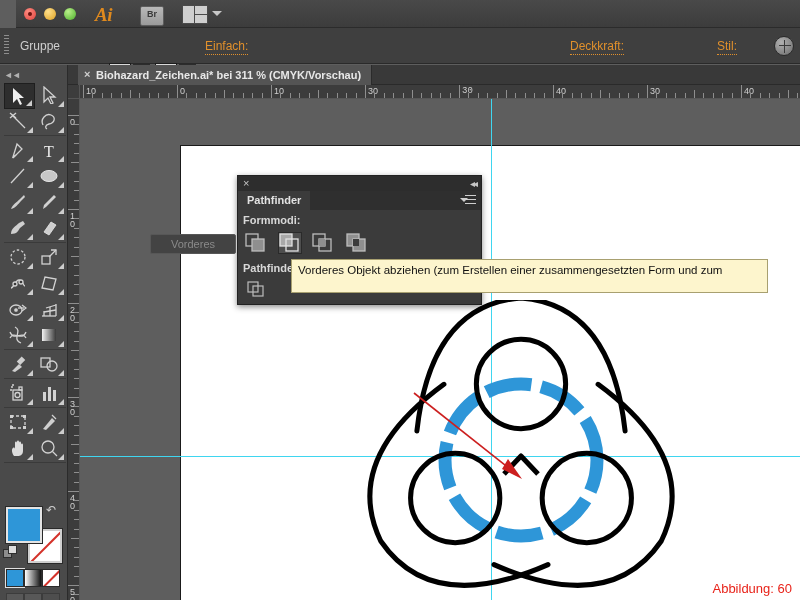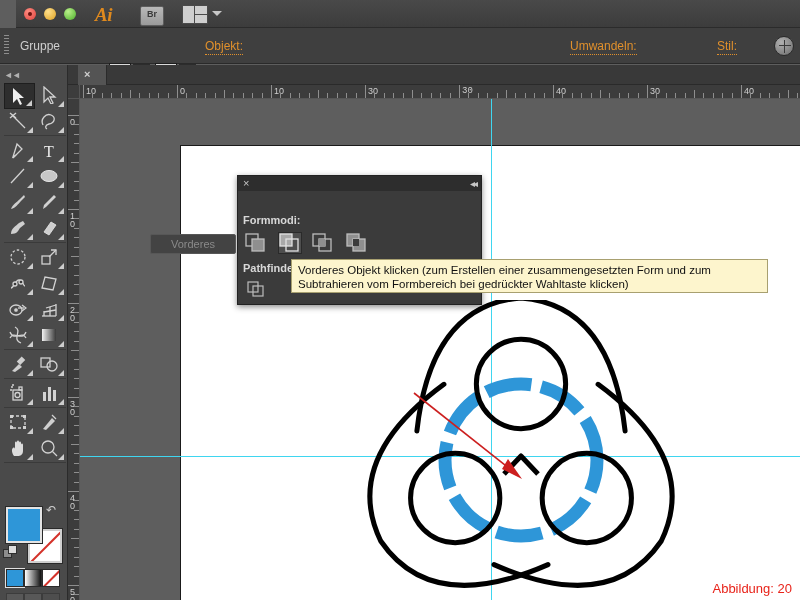--- a/index.html
+++ b/index.html
@@ -325,58 +325,59 @@
       <div class="caret-down" style="left:4px; top:7px;"></div>
     </div>
 
     <div class="swatch-box" style="left:156px; top:36px; width:20px; height:20px; background:#fff; border:1px solid #d9d9d9; outline:1px solid #1d1d1d;">
       <div class="slash"></div>
     </div>
     <div class="dd-btn" style="left:179px; top:36px; width:17px; height:20px;">
       <div class="caret-down" style="left:4px; top:7px;"></div>
     </div>
 
-    <div class="cb-label orange" style="left:205px;">Objekt:</div>
+    <div class="cb-label orange" style="left:205px;">Einfach:</div>
 
     <div class="spinner" style="left:243px; top:37px; height:19px;">
       <div class="up"></div>
         <div class="dn"></div>
     </div>
     <div class="field" style="left:256px; top:37px; width:60px; height:19px;"></div>
     <div class="dd-btn" style="left:316px; top:37px; width:16px; height:19px;">
       <div class="caret-down" style="left:4px; top:7px;"></div>
     </div>
 
     <div class="field" style="left:340px; top:37px; width:90px; height:19px; background:#7c7c7c;"></div>
     <div class="dd-btn" style="left:430px; top:37px; width:16px; height:19px;">
       <div class="caret-down" style="left:4px; top:7px;"></div>
     </div>
 
     <div class="profile-field" style="left:455px; top:37px; width:90px; height:19px;">Einfach</div>
     <div class="dd-btn" style="left:545px; top:37px; width:16px; height:19px;">
       <div class="caret-down" style="left:4px; top:7px;"></div>
     </div>
 
-    <div class="cb-label orange" style="left:570px;">Umwandeln:</div>
+    <div class="cb-label orange" style="left:570px;">Deckkraft:</div>
     <div class="field" style="left:640px; top:37px; width:53px; height:19px; line-height:18px;">100%</div>
     <div class="dd-btn" style="left:693px; top:37px; width:16px; height:19px;">
       <div class="caret-down" style="left:4px; top:7px;"></div>
     </div>
 
     <div class="cb-label orange" style="left:717px;">Stil:</div>
     <div class="swatch-box" style="left:733px; top:37px; width:21px; height:19px; background:#ECECEC;"></div>
     <div class="dd-btn" style="left:754px; top:37px; width:16px; height:19px;">
       <div class="caret-down" style="left:4px; top:7px;"></div>
     </div>
     <div class="globe-btn"></div>
   </div>
 
   <div class="tabbar">
     <div class="doc-tab">
       <span class="tab-close">×</span>
+      <span>Biohazard_Zeichen.ai* bei 311 % (CMYK/Vorschau)</span>
     </div>
   </div>
 
   <div class="ruler-corner"></div>
   <div class="ruler-h" id="rh">
       <div class="tick major" style="left: 3px;"></div>
       <div class="rlabel" style="left: 6px;">10</div>
       <div class="tick" style="left: 12px;"></div>
       <div class="tick" style="left: 22px;"></div>
       <div class="tick" style="left: 31px;"></div>
@@ -542,21 +543,21 @@
           <path d="M 153 174 L 170 156 L 187 174" fill="none" stroke="#000000" stroke-width="5" stroke-linejoin="round"></path>
         </g>
 
     </svg>
 
     <svg class="arrow-svg" width="140" height="110" viewBox="0 0 140 110" xmlns="http://www.w3.org/2000/svg">
       <line x1="4" y1="4" x2="105" y2="84" stroke="#cc1f1f" stroke-width="1.6"></line>
       <polygon points="112,90 92,80 98,70" fill="#cc1f1f"></polygon>
     </svg>
 
-    <div class="caption">Abbildung: 20</div>
+    <div class="caption">Abbildung: 60</div>
   </div>
 
   <div class="toolbar">
     <div class="tool-grip">◄◄</div>
     <div class="tool-grid" id="toolgrid">
         <div class="tool sel">
           <svg width="18" height="18" viewBox="0 0 18 18">
             <polygon points="3,1 3,16 7,12 10,18 12,17 9,11 14,11" fill="#f0f0f0"></polygon>
           </svg>
           <span class="corner"></span>
@@ -826,20 +827,29 @@
       <div></div>
     </div>
 
   </div>
 
   <div class="pf-panel">
     <div class="pf-titlebar">
       <span class="pf-x">×</span>
       <span class="pf-collapse">◂◂</span>
     </div>
+    <div class="pf-tabrow">
+      <div class="pf-tab">Pathfinder</div>
+      <div class="pf-menu">
+        <span class="tri"></span>
+        <span class="ln" style="top:0;"></span>
+        <span class="ln" style="top:4px;"></span>
+        <span class="ln" style="top:8px;"></span>
+      </div>
+    </div>
   </div>
 
   <div class="pf-section" style="left:243px; top:214px;">Formmodi:</div>
   <div class="pf-section" style="left:243px; top:262px;">Pathfinder:</div>
 
   <div class="pf-btn" style="left:245px; top:233px;">
     <svg width="22" height="20" viewBox="0 0 22 20">
       <rect x="1" y="1" width="12" height="12" fill="none" stroke="#bdbdbd" stroke-width="1.3"></rect>
       <rect x="7" y="6" width="12" height="12" fill="#8f8f8f" stroke="#bdbdbd" stroke-width="1.3"></rect>
     </svg>
@@ -867,17 +877,16 @@
   <div class="pf-convert">Vorderes</div>
 
   <div class="pf-btn" style="left:247px; top:281px;">
     <svg width="20" height="18" viewBox="0 0 20 18">
       <rect x="1" y="1" width="10" height="10" fill="none" stroke="#bdbdbd" stroke-width="1.2"></rect>
       <rect x="6" y="5" width="10" height="10" fill="none" stroke="#bdbdbd" stroke-width="1.2"></rect>
     </svg>
   </div>
 
   <div class="tooltip">
-    <div>Vorderes Objekt klicken (zum Erstellen einer zusammengesetzten Form und zum</div>
-    <div>Subtrahieren vom Formbereich bei gedrückter Wahltaste klicken)</div>
+    <div>Vorderes Objekt abziehen (zum Erstellen einer zusammengesetzten Form und zum</div>
   </div>
 
 </div>
 
 </body></html>

